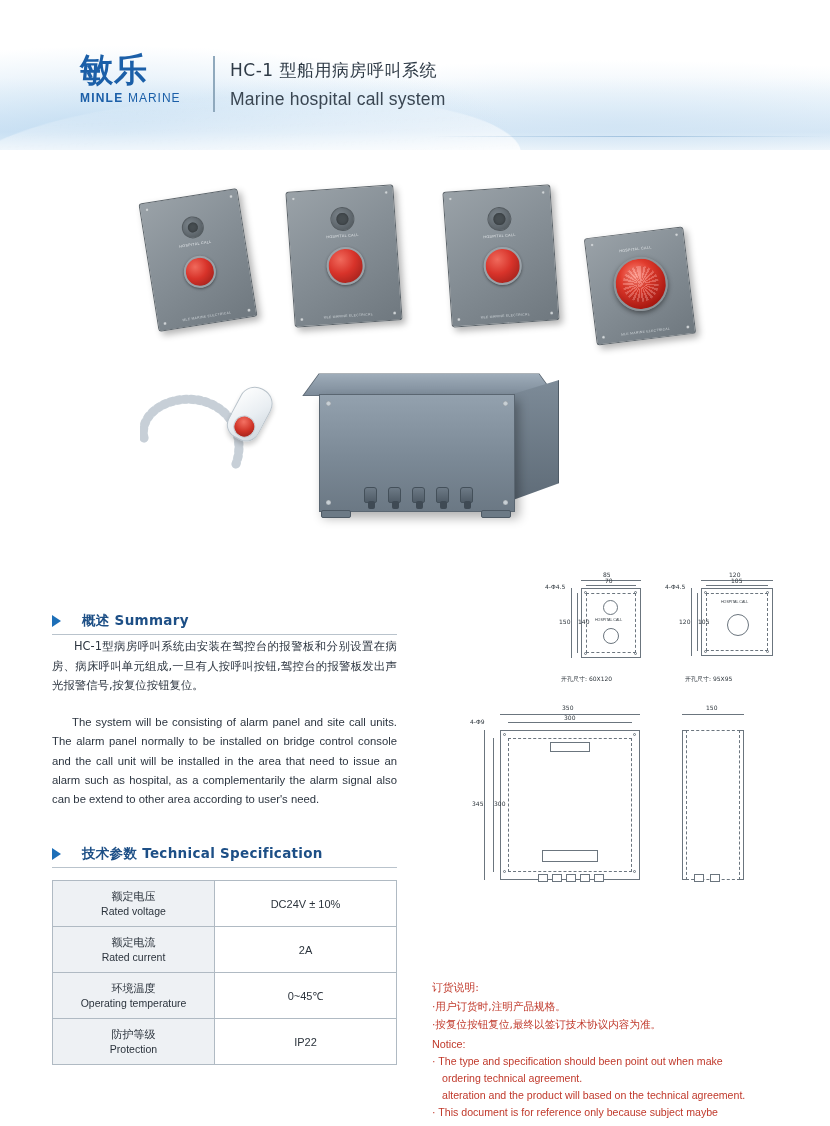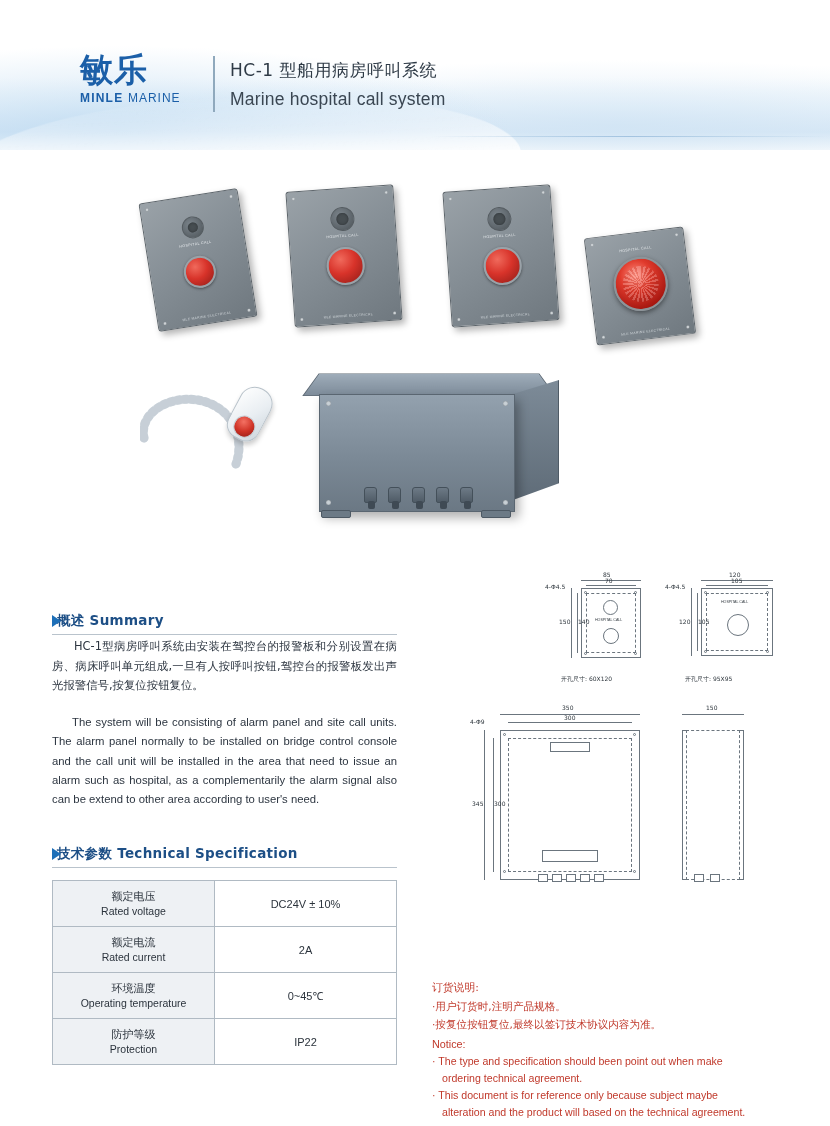--- a/index.html
+++ b/index.html
@@ -178,21 +178,21 @@
     border-radius:50%;
     background: radial-gradient(circle at 36% 30%, #f47163 0%, #d03428 50%, #8b1a14 100%);
     border:1px solid #c7ced4;
   }
 
   
   .sec-title { position:absolute; left:52px; width:345px; }
   .sec-title .ttxt {
     font-family:"DejaVu Sans", sans-serif;
     font-size:13.5px; color:#1d4f86; font-weight:bold; letter-spacing:0.3px;
-    padding-left:5px;
+    padding-left:30px;
   }
   .sec-title .tri {
     position:absolute; left:0; top:3px; width:0; height:0;
     border-left:9px solid #1d6fb8; border-top:6px solid transparent; border-bottom:6px solid transparent;
   }
   .sec-title .rule {
     position:absolute; left:0; top:22px; width:345px; height:1px; background:#b9c3cc;
   }
   #sum-title { top:612px; }
   #spec-title { top:845px; }
@@ -496,19 +496,19 @@
 
   <div class="notice">
     <div class="h-cn">订货说明:</div>
     <div class="l-cn">·用户订货时,注明产品规格。</div>
     <div class="l-cn">·按复位按钮复位,最终以签订技术协议内容为准。</div>
     <div class="h-en">Notice:</div>
     <div class="l-en">· The type and specification should been point out when make</div>
     <div class="l-en">
         <span class="ind">ordering technical agreement.</span>
       </div>
-    <div class="l-en">· This document is for reference only because subject maybe</div>
     <div class="l-en">
         <span class="ind">alteration and the product will based on the technical agreement.</span>
       </div>
+    <div class="l-en">· This document is for reference only because subject maybe</div>
   </div>
 
 </div>
 
 </body></html>

